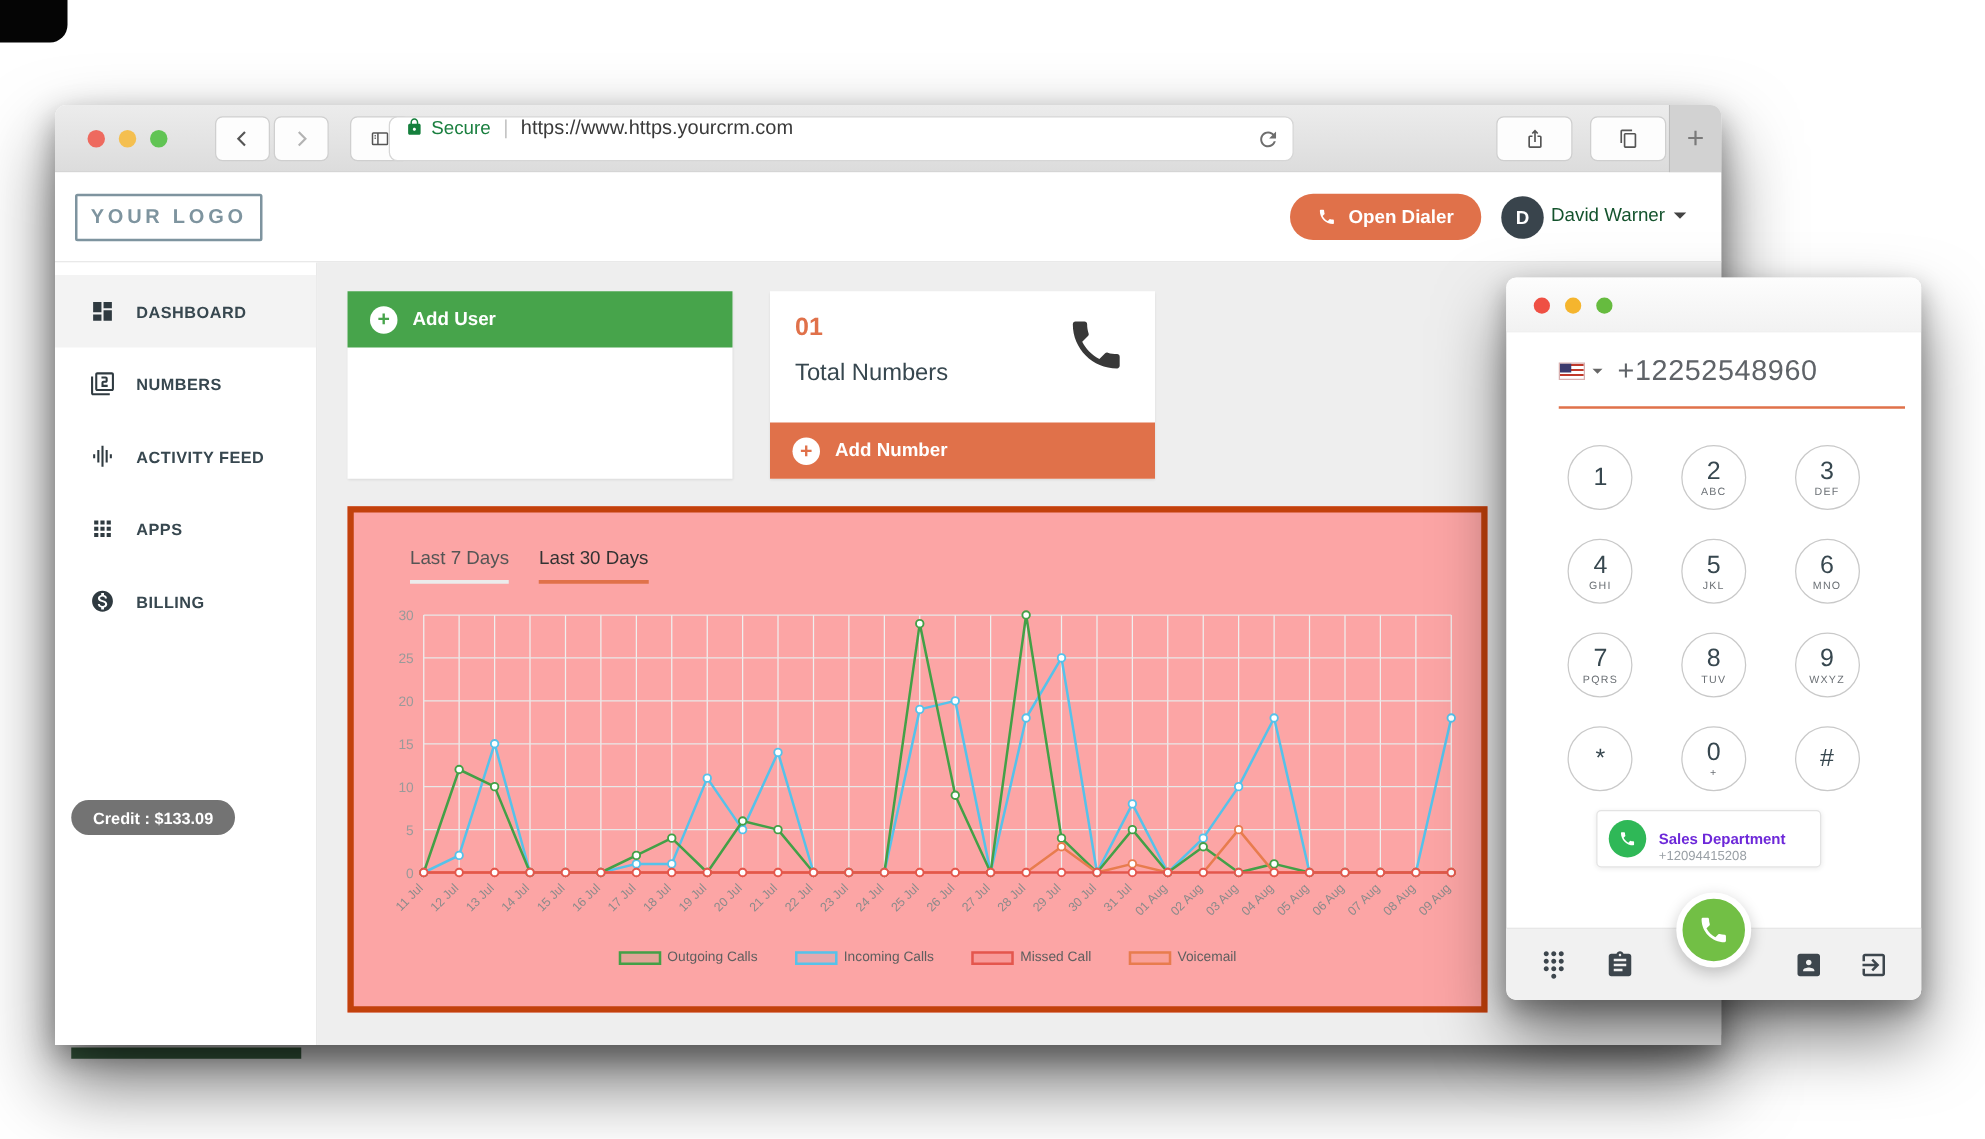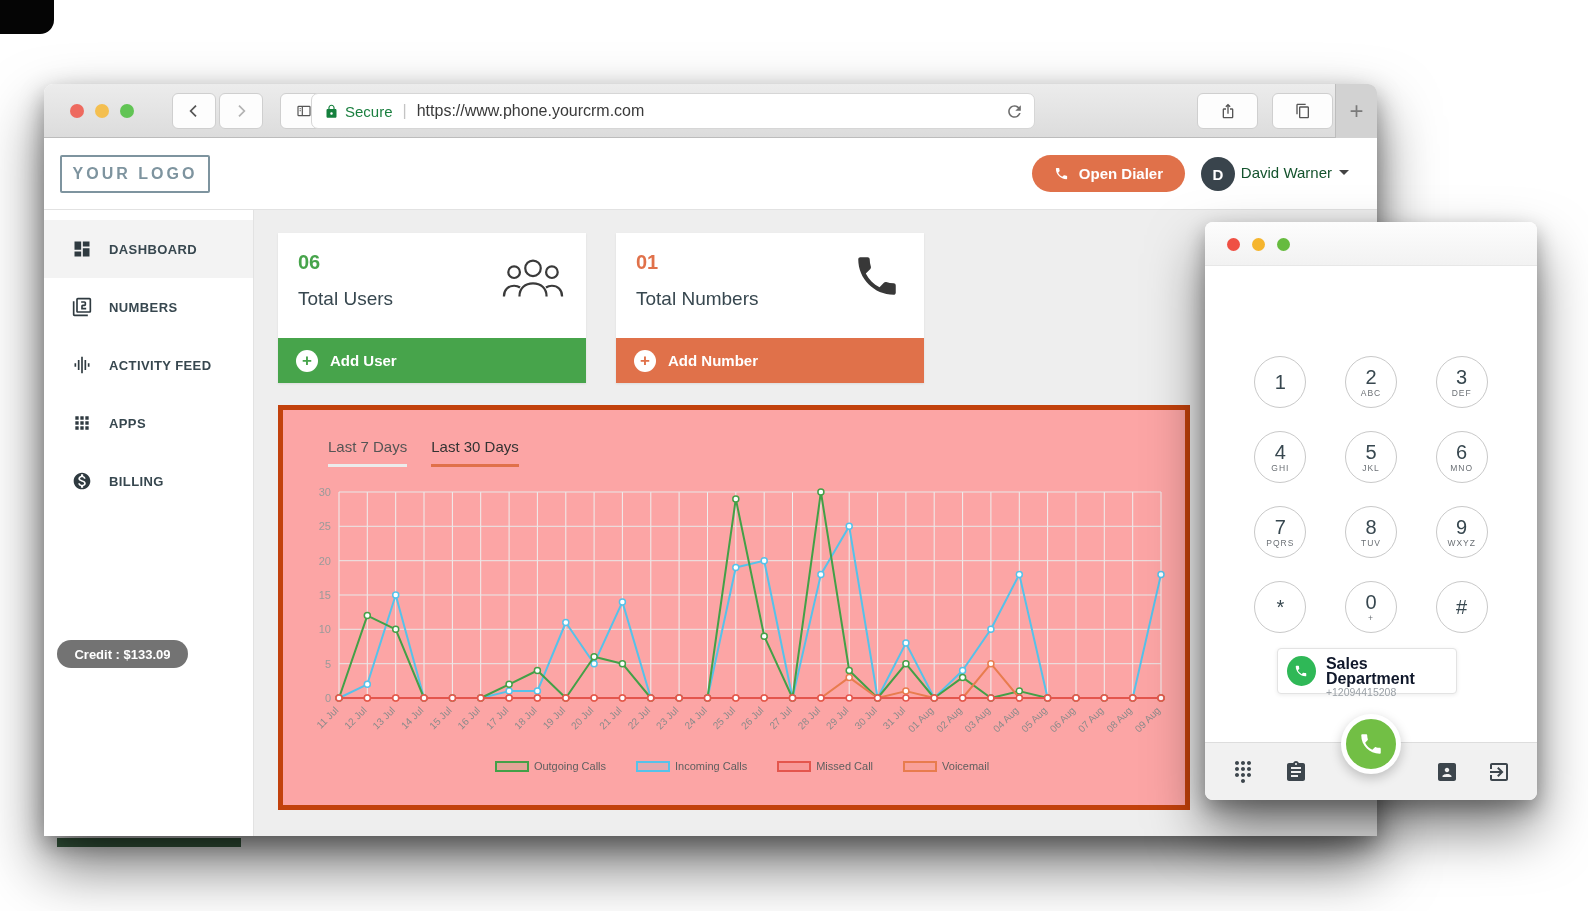--- a/index.html
+++ b/index.html
@@ -13,21 +13,21 @@
   
   .browser { position:absolute; left:44px; top:84px; width:1333px; height:752px; background:#fff; border-radius:9px;
              box-shadow:0 30px 60px rgba(0,0,0,.55), 0 10px 24px rgba(0,0,0,.35); }
   .chrome { position:relative; height:54px; background:linear-gradient(#ececec,#dcdcdc); border-bottom:1px solid #bcbcbc; border-radius:9px 9px 0 0; }
   .tl { position:absolute; left:26px; top:20px; display:flex; gap:11px; }
   .tl i { width:14px; height:14px; border-radius:50%; display:block; }
   .navbtns { position:absolute; left:128px; top:9px; display:flex; gap:3px; }
   .cbtn { height:36px; background:#fdfdfd; border:1px solid #cfcfcf; border-radius:6px; display:flex; align-items:center; justify-content:center; color:#555; }
   .cbtn svg { width:16px; height:16px; }
   .urlbar { position:absolute; left:267px; top:9px; width:724px; height:36px; background:#fff; border:1px solid #d6d6d6; border-radius:7px;
-            display:flex; align-items:center; padding:0 40px 0 12px; font-size:16px; color:#3a3a3a; }
+            display:flex; padding:0 40px 0 12px; font-size:16px; color:#3a3a3a; }
   .lock svg { width:15px; height:15px; fill:#15803d; display:block; }
   .secure { color:#1a7f3f; margin:0 10px 0 6px; font-size:15px; }
   .url-sep { color:#c4c4c4; margin-right:10px; font-weight:300; }
   .reload { position:absolute; right:9px; top:8px; width:20px; height:20px; color:#6d6d6d; }
   .reload svg { width:19px; height:19px; fill:currentColor; }
   .share-btn { position:absolute; left:1153px; top:9px; width:61px; }
   .tabs-btn  { position:absolute; left:1228px; top:9px; width:61px; }
   .newtab { position:absolute; right:0; top:0; width:42px; height:54px; background:#d2d2d2; border-left:1px solid #bdbdbd; border-radius:0 9px 0 0;
             display:flex; align-items:center; justify-content:center; font-size:24px; color:#7a7a7a; font-weight:300; }
 
@@ -90,21 +90,21 @@
   .dial-number { font-size:23px; color:#5f6368; letter-spacing:.5px; margin-left:6px; }
   .number-underline { position:absolute; left:42px; right:13px; bottom:0; height:2px; background:#e0714a; }
   .keypad { position:absolute; left:30px; right:30px; top:122px; display:grid; grid-template-columns:repeat(3,1fr); grid-auto-rows:75px; justify-items:center; align-items:center; }
   .key { width:52px; height:52px; border:1px solid #c9c9c9; border-radius:50%; background:#fff; display:flex; flex-direction:column; align-items:center; justify-content:center; cursor:pointer; }
   .key .digit { font-size:20px; color:#37474f; line-height:22px; }
   .key .letters { font-size:8.5px; color:#6b7075; letter-spacing:1px; line-height:10px; }
   .contact-card { position:absolute; left:72px; top:426px; width:180px; height:46px; background:#fff; border:1px solid #e3e3e3; border-radius:4px;
                   box-shadow:0 1px 4px rgba(0,0,0,.08); display:flex; align-items:center; padding-left:9px; gap:10px; }
   .contact-avatar { width:30px; height:30px; border-radius:50%; background:#2fb857; display:flex; align-items:center; justify-content:center; }
   .contact-avatar svg { width:14px; height:14px; fill:#fff; }
-  .contact-name { font-size:16px; font-weight:bold; color:#0f172a; line-height:15px;margin-top:12px; }
+  .contact-name { font-size:12px; font-weight:bold; color:#6d28d9; line-height:15px;margin-top:12px; }
   .contact-number { font-size:10.5px; color:#9aa0a6; line-height:12px; }
   .dialer-bottombar { position:absolute; left:0; right:0; bottom:0; height:58px; background:#f1f1f1; border-top:1px solid #ddd; border-radius:0 0 8px 8px;
                       display:flex; align-items:center; justify-content:space-between; padding:0 26px; }
   .bar-icon { width:24px; height:24px; color:#3d464d; cursor:pointer; }
   .bar-icon svg { width:24px; height:24px; fill:currentColor; }
   .bar-spacer { width:70px; }
   .call-btn { position:absolute; left:50%; transform:translateX(-50%); top:492px; width:60px; height:60px; border-radius:50%; background:#72bf45;
               border:5px solid #fff; box-shadow:0 4px 12px rgba(0,0,0,.22); display:flex; align-items:center; justify-content:center; cursor:pointer; }
   .call-btn svg { width:26px; height:26px; fill:#fff; }
 </style>
@@ -144,21 +144,21 @@
           </svg>
       </div>
       <div class="urlbar">
         <span class="lock">
           <svg viewBox="0 0 24 24">
               <path d="M18 8h-1V6c0-2.76-2.24-5-5-5S7 3.24 7 6v2H6c-1.1 0-2 .9-2 2v10c0 1.1.9 2 2 2h12c1.1 0 2-.9 2-2V10c0-1.1-.9-2-2-2zm-6 9c-1.1 0-2-.9-2-2s.9-2 2-2 2 .9 2 2-.9 2-2 2zm3.1-9H8.9V6c0-1.71 1.39-3.1 3.1-3.1 1.71 0 3.1 1.39 3.1 3.1v2z"></path>
             </svg>
         </span>
         <span class="secure">Secure</span>
         <span class="url-sep">|</span>
-        <span>https://www.phone.yourcrm.com</span>
+        <span>https://www.https.yourcrm.com</span>
         <span class="reload">
           <svg viewBox="0 0 24 24">
               <path d="M17.65 6.35C16.2 4.9 14.21 4 12 4c-4.42 0-7.99 3.58-7.99 8s3.57 8 7.99 8c3.73 0 6.84-2.55 7.73-6h-2.08c-.82 2.33-3.04 4-5.65 4-3.31 0-6-2.69-6-6s2.69-6 6-6c1.66 0 3.14.69 4.22 1.78L13 11h7V4l-2.35 2.35z"></path>
             </svg>
         </span>
       </div>
       <div class="cbtn share-btn">
         <svg viewBox="0 0 24 24" fill="#555">
             <path d="M16 5l-1.42 1.42-1.59-1.59V16h-1.98V4.83L9.42 6.42 8 5l4-4 4 4zm4 5v11c0 1.1-.9 2-2 2H6c-1.11 0-2-.9-2-2V10c0-1.11.89-2 2-2h3v2H6v11h12V10h-3V8h3c1.1 0 2 .89 2 2z"></path>
           </svg>
@@ -219,34 +219,20 @@
                 </svg></span>
               <span class="side-label">BILLING</span>
             </div>
           </div>
         <div class="credit-pill">Credit : $133.09</div>
       </div>
 
       <div class="main">
 
         <div class="stat-card" style="left:24px">
-          <div class="stat-top">
-            <div class="stat-count" style="color:#47a44b">06</div>
-            <div class="stat-label">Total Users</div>
-            <div class="stat-icon">
-              <svg width="62" height="46" viewBox="0 0 64 44" fill="none" stroke="#3a3a3a" stroke-width="2.3">
-                <circle cx="32" cy="12" r="8"></circle>
-                  <path d="M18 41c0-8.5 6-13.5 14-13.5S46 32.5 46 41"></path>
-                <circle cx="12.5" cy="16" r="6"></circle>
-                  <path d="M2 41c0-7 4.7-11 10.5-11 2.3 0 4.4.6 6.1 1.8"></path>
-                <circle cx="51.5" cy="16" r="6"></circle>
-                  <path d="M62 41c0-7-4.7-11-10.5-11-2.3 0-4.4.6-6.1 1.8"></path>
-              </svg>
-            </div>
-          </div>
           <div class="stat-action" style="background:#47a44b">
             <span class="plus-circle" style="color:#47a44b">+</span>
             <span>Add User</span>
           </div>
         </div>
 
         <div class="stat-card" style="left:362px">
           <div class="stat-top">
             <div class="stat-count" style="color:#e0714a">01</div>
             <div class="stat-label">Total Numbers</div>
@@ -491,20 +477,28 @@
   </div>
 
   <div class="dialer">
     <div class="dialer-titlebar">
       <div class="tl">
         <i style="background:#ef5044"></i>
         <i style="background:#f5b52e"></i>
         <i style="background:#66bb3f"></i>
       </div>
     </div>
+    <div class="number-row">
+      <span class="flag">
+          <i></i>
+        </span>
+      <span class="flag-caret"></span>
+      <span class="dial-number">+12252548960</span>
+      <div class="number-underline"></div>
+    </div>
     <div class="keypad">
         <div class="key">
           <span class="digit">1</span>
         </div>
         <div class="key">
           <span class="digit">2</span>
           <span class="letters">ABC</span>
         </div>
         <div class="key">
           <span class="digit">3</span>

